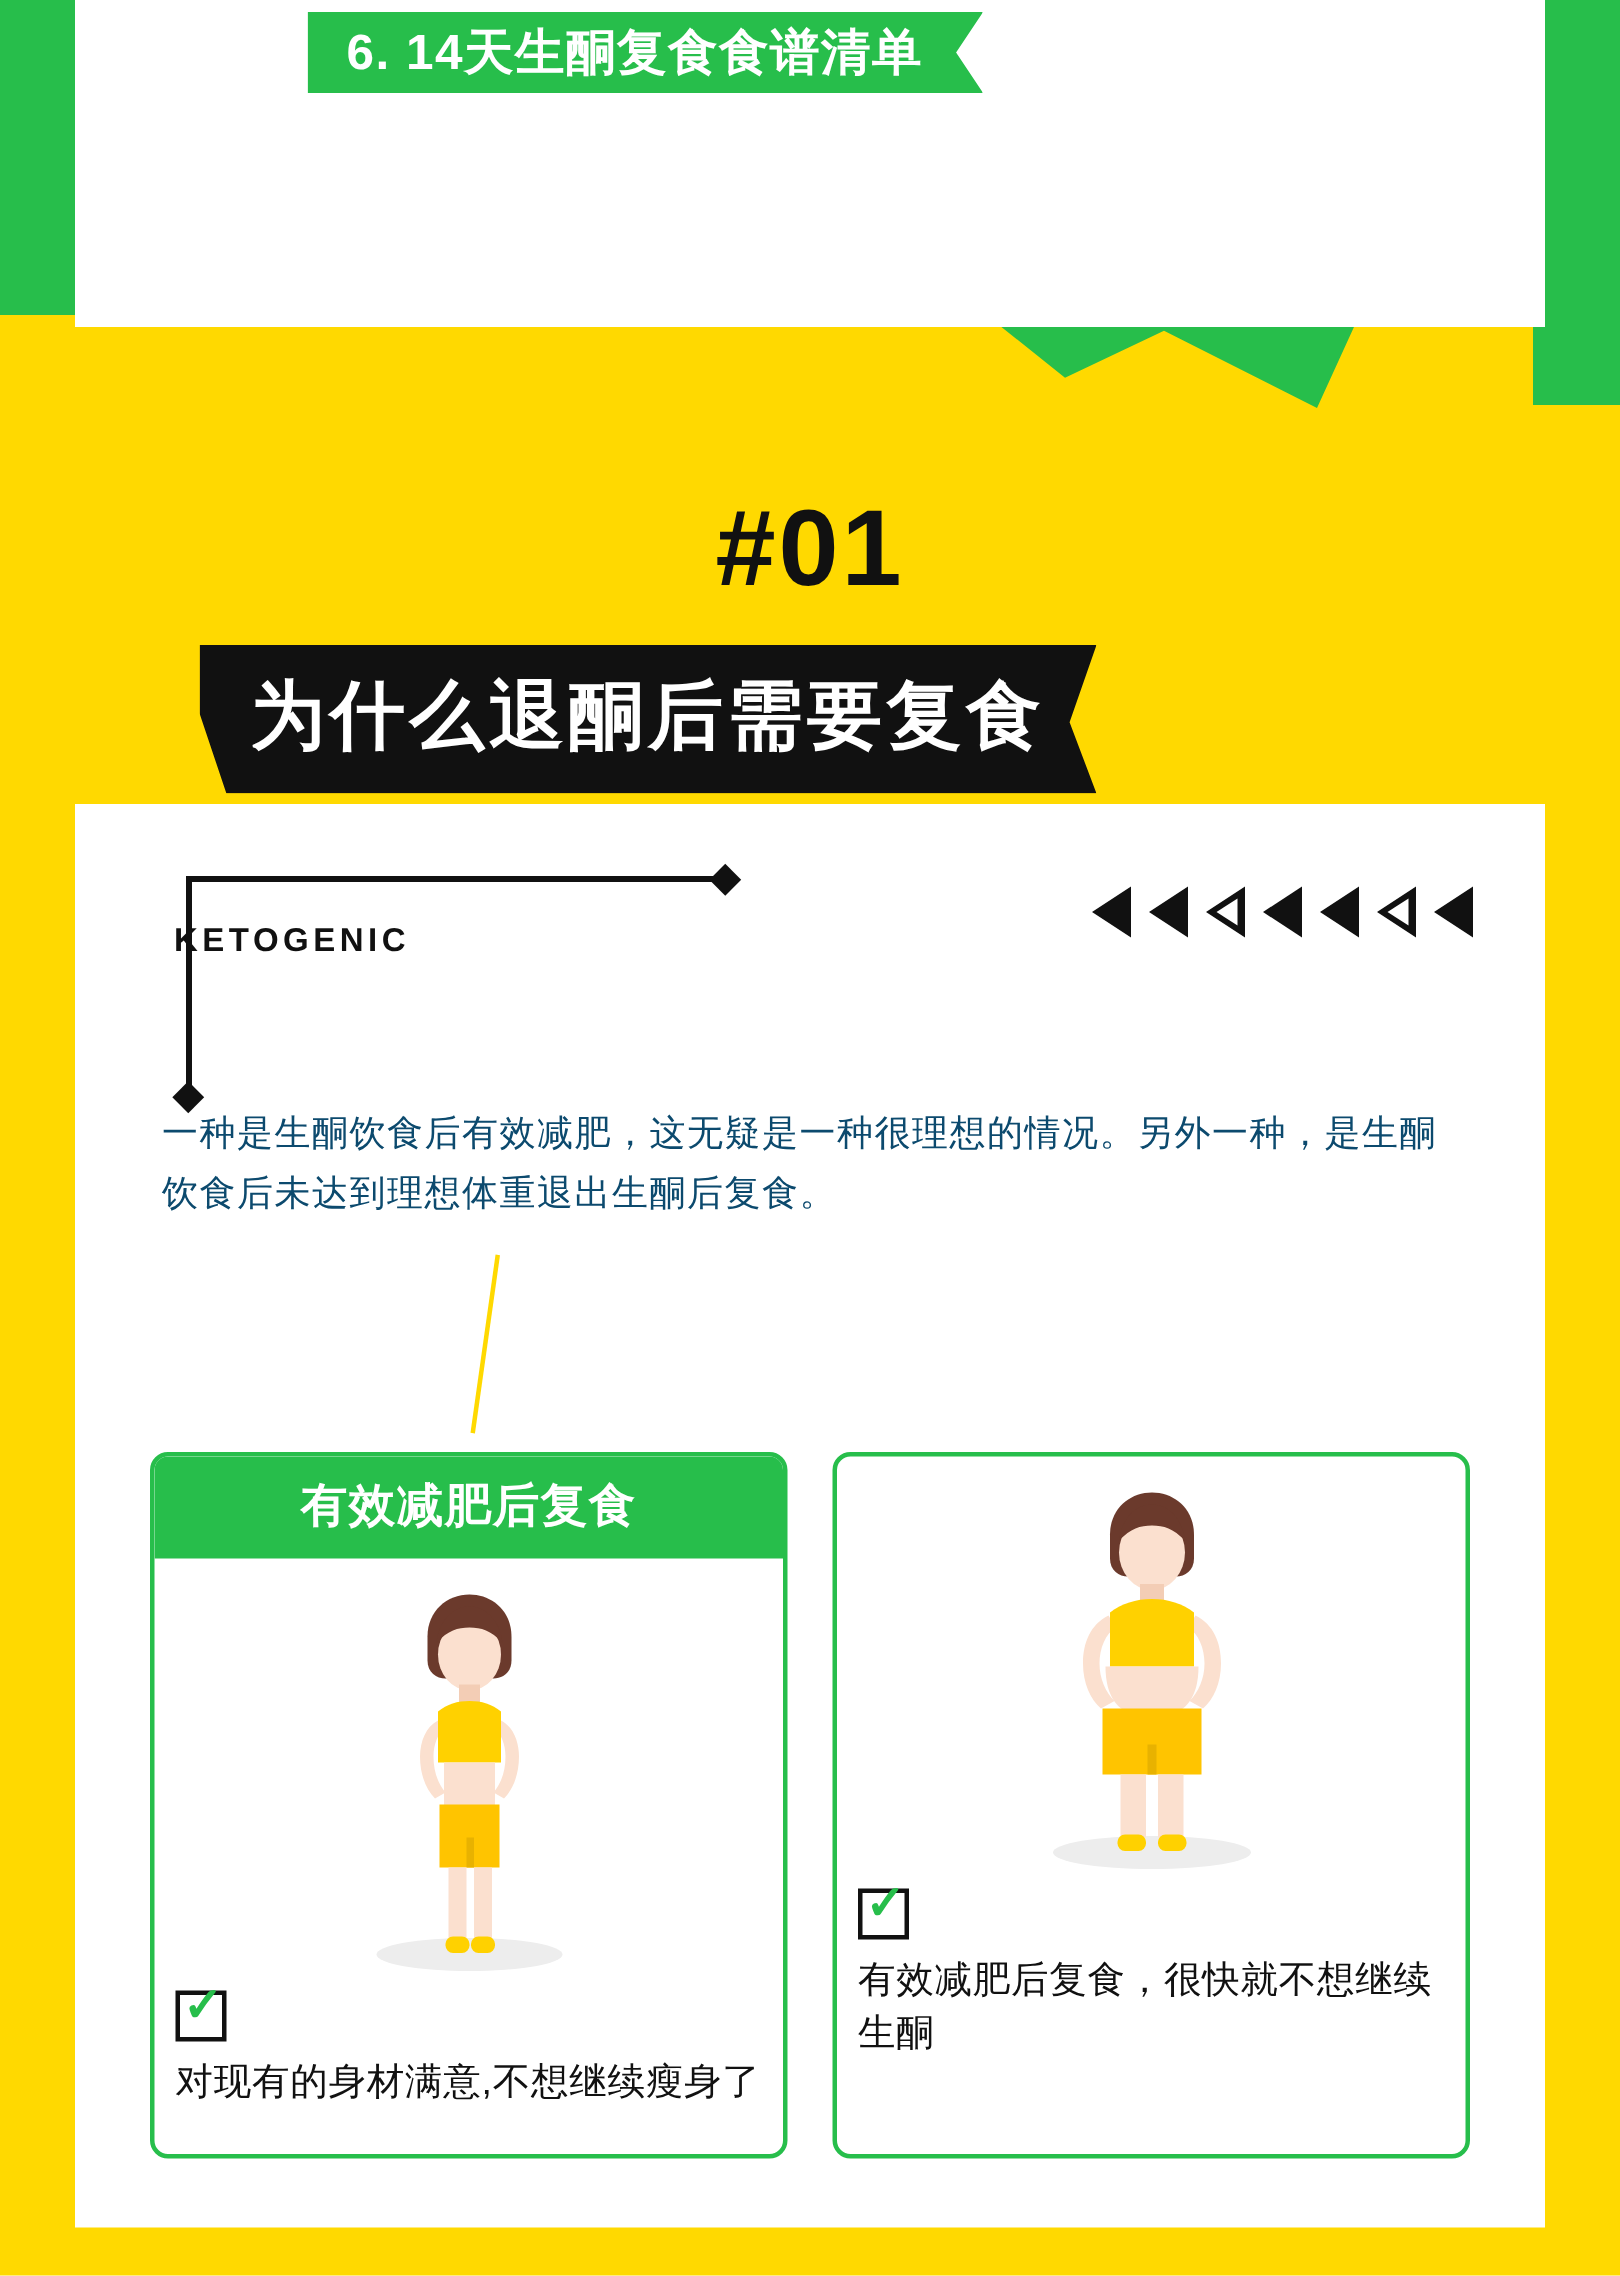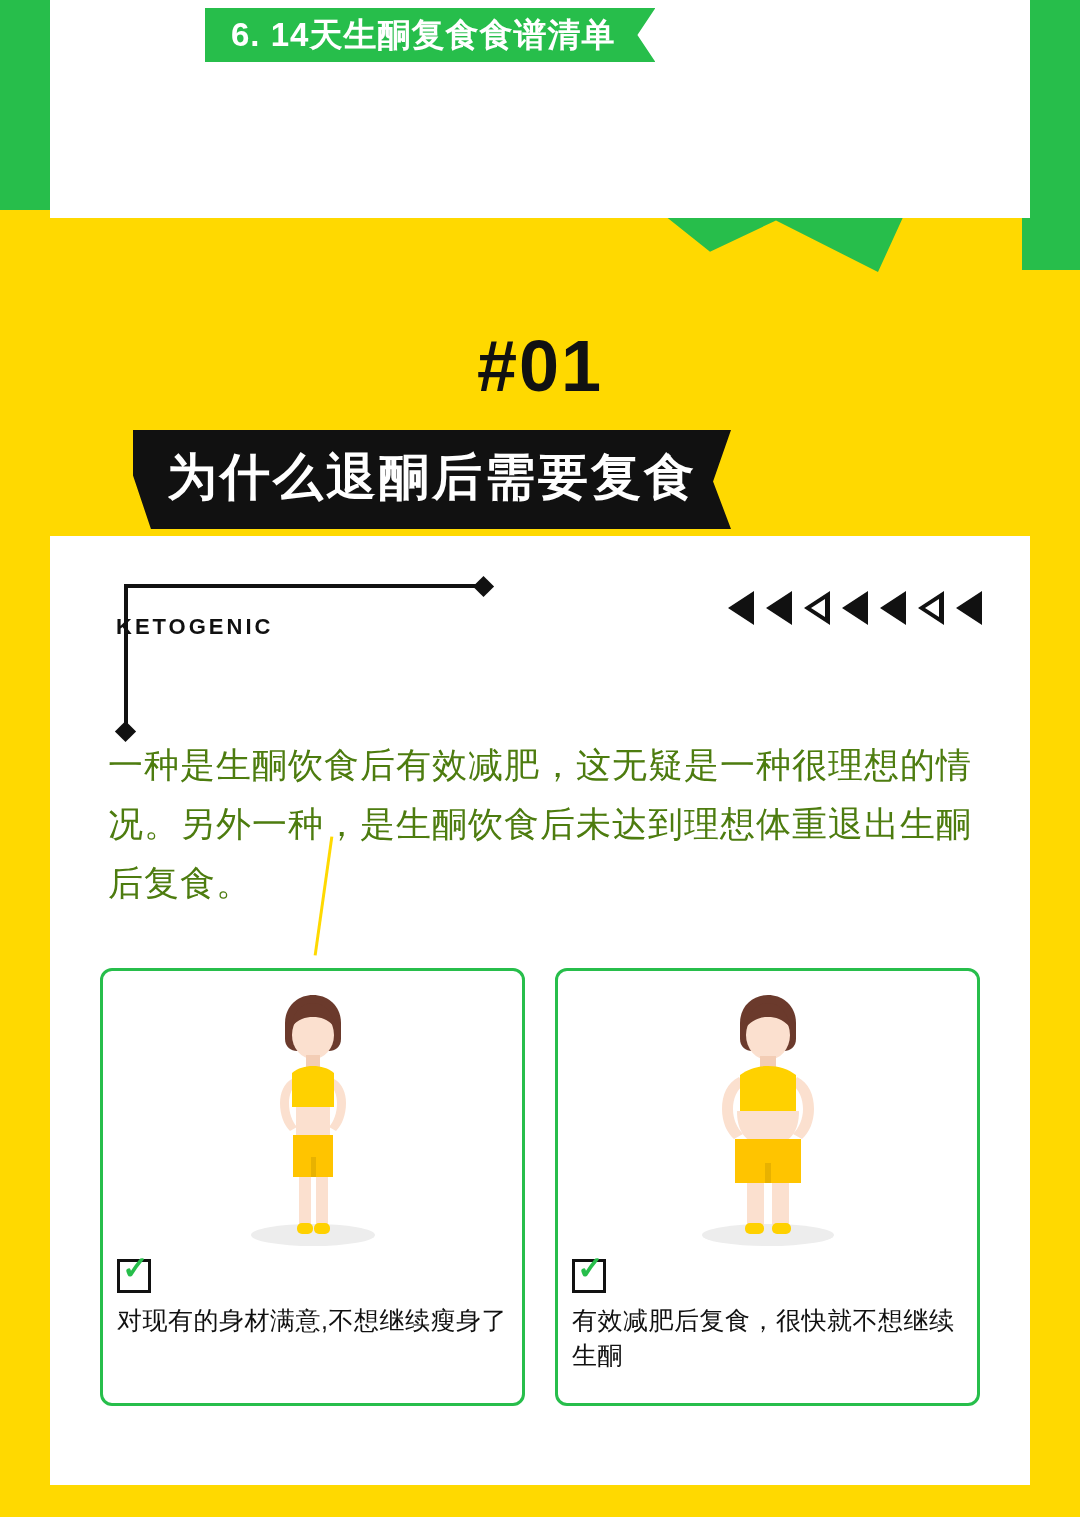--- a/index.html
+++ b/index.html
@@ -198,23 +198,23 @@
     border-top: 9px solid transparent;
     border-bottom: 9px solid transparent;
     border-right: 14px solid #ffffff;
   }
 
   .paragraph {
     position: absolute;
     left: 58px;
     top: 200px;
     width: 872px;
-    font-size: 35px;
+    font-size: 24px;
     line-height: 1.68;
-    color: #4d7c0f;
+    color: #0c4a6e;
     letter-spacing: 1px;
   }
 
   .yellow-streak {
     position: absolute;
     left: 272px;
     top: 300px;
     width: 3px;
     height: 120px;
     background: #FFD900;
@@ -327,20 +327,21 @@
     <div class="tri hollow"></div>
     <div class="tri"></div>
   </div>
 
   <div class="paragraph">一种是生酮饮食后有效减肥，这无疑是一种很理想的情况。另外一种，是生酮饮食后未达到理想体重退出生酮后复食。</div>
   <div class="yellow-streak"></div>
 
   <div class="cols">
 
     <div class="col">
+      <div class="col-head">有效减肥后复食</div>
       <div class="col-body">
         <div class="figure">
           <svg width="200" height="262" viewBox="0 0 200 262" xmlns="http://www.w3.org/2000/svg">
             <ellipse cx="100" cy="248" rx="62" ry="11" fill="#EDEDED"></ellipse>
 
             <path d="M72 36c0-17 13-28 28-28s28 11 28 28v16c0 8-6 12-12 12H84c-6 0-12-4-12-12z" fill="#6B3A2C"></path>
 
             <ellipse cx="100" cy="48" rx="21" ry="24" fill="#FBE0CF"></ellipse>
 
             <path d="M78 40c2-16 12-24 22-24s20 8 22 24c-8-8-14-10-22-10s-14 2-22 10z" fill="#6B3A2C"></path>

